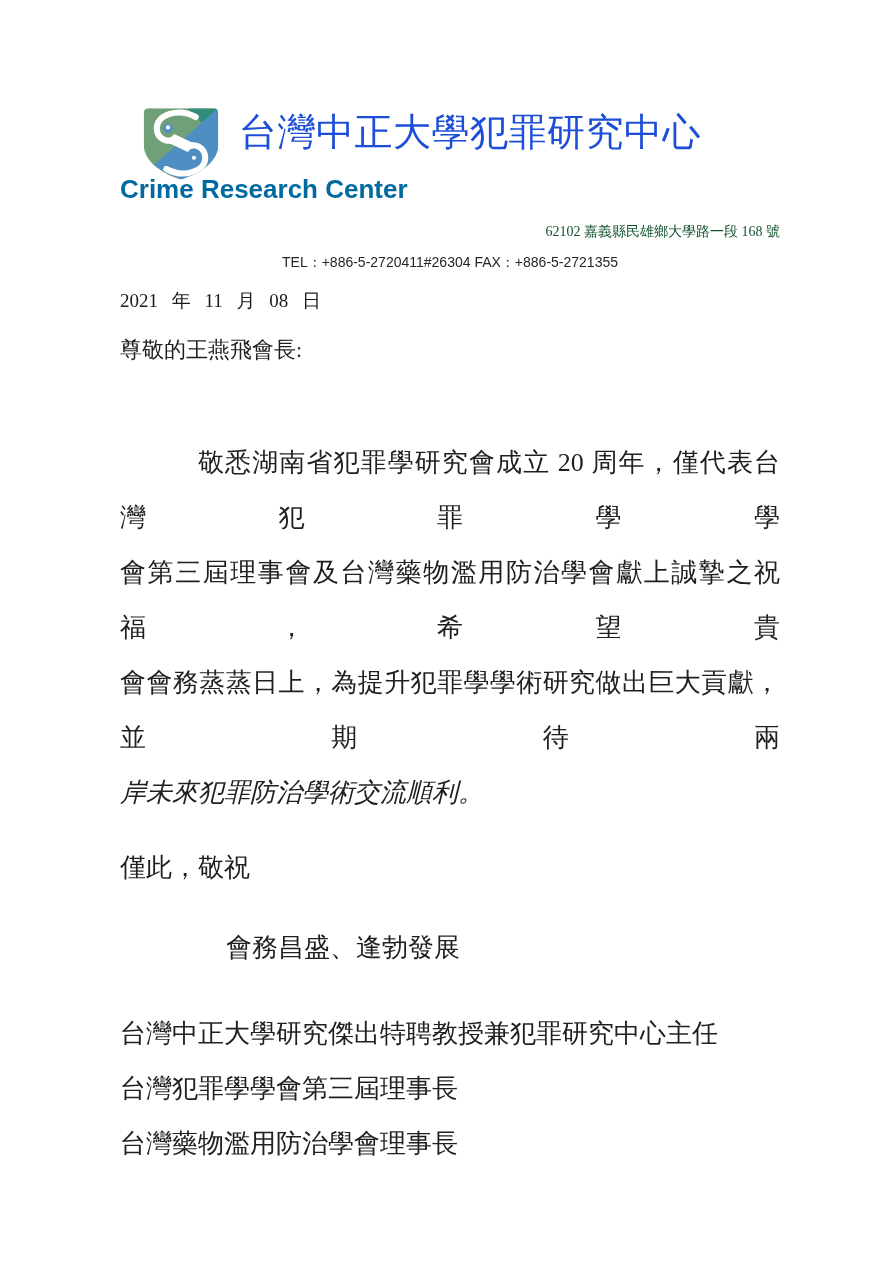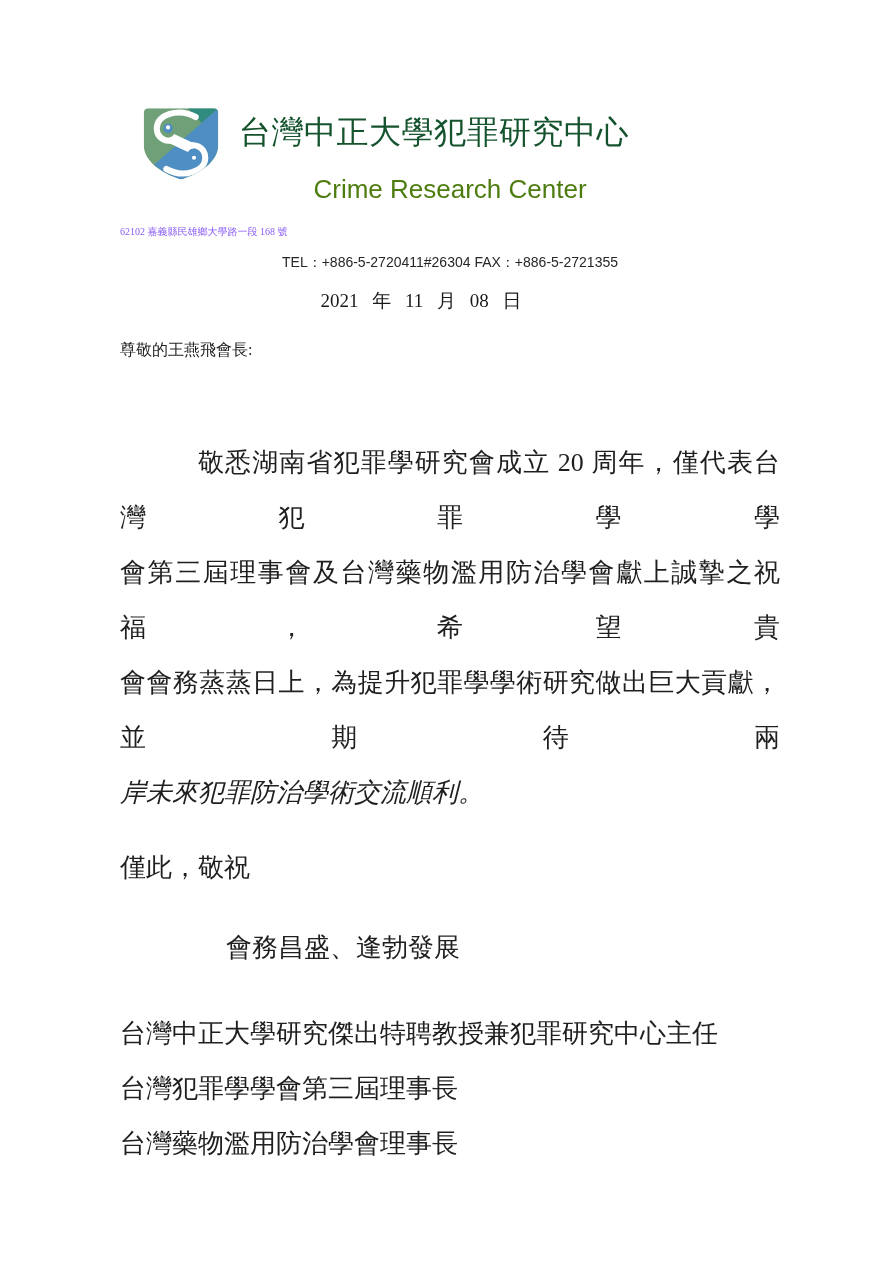--- a/index.html
+++ b/index.html
@@ -29,64 +29,64 @@
     margin-left: 17px;
   }
   .logo {
     display: inline-block;
     width: 88px;
     height: 78px;
     flex: 0 0 auto;
   }
   .logo svg { width: 88px; height: 78px; display: block; }
   .title-zh {
-    font-size: 32px;
+    font-size: 38px;
     line-height: 56px;
     margin-left: 14px;
     letter-spacing: 0.5px;
-    color: #14532d;
+    color: #1d4ed8;
     white-space: nowrap;
   }
   .title-en {
     margin-top: -8px;
-    text-align: center;
+    text-align: left;
     font-family: "Liberation Sans", sans-serif;
-    font-weight: normal;
+    font-weight: bold;
     font-size: 26px;
     line-height: 30px;
-    color: #4d7c0f;
+    color: #0369a1;
   }
   .address {
     margin-top: 18px;
-    text-align: left;
-    font-size: 10px;
+    text-align: right;
+    font-size: 14px;
     line-height: 20px;
-    color: #8b5cf6;
+    color: #14532d;
   }
   .contact {
     margin-top: 11px;
     text-align: center;
     font-family: "Liberation Sans", "DejaVu Sans", sans-serif;
     font-size: 14px;
     line-height: 18px;
     color: #262626;
   }
   
   .date {
     margin-top: 17px;
     margin-right: 58px;
-    text-align: center;
+    text-align: left;
     font-size: 19px;
     line-height: 26px;
     word-spacing: 9px;
     color: #1a1a1a;
   }
   .salutation {
     margin-top: 21px;
-    font-size: 16px;
+    font-size: 22px;
     line-height: 30px;
   }
   .body-block { margin-top: 70px; }
   .line {
     font-size: 26px;
     line-height: 55px;
     white-space: nowrap;
   }
   .wrapline { white-space: normal; font-style: italic; }
   .fill {

